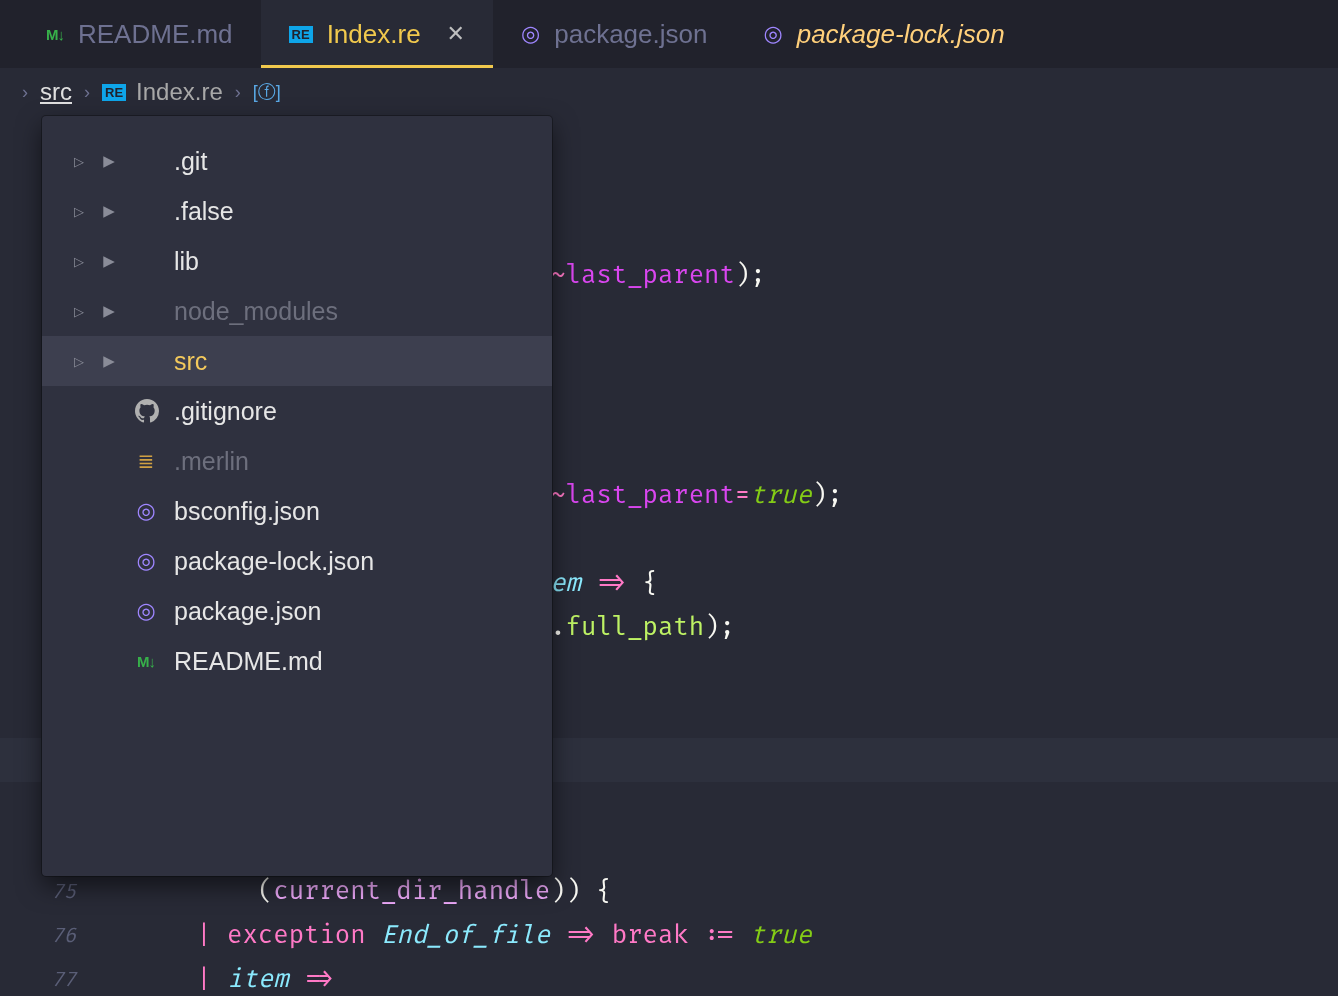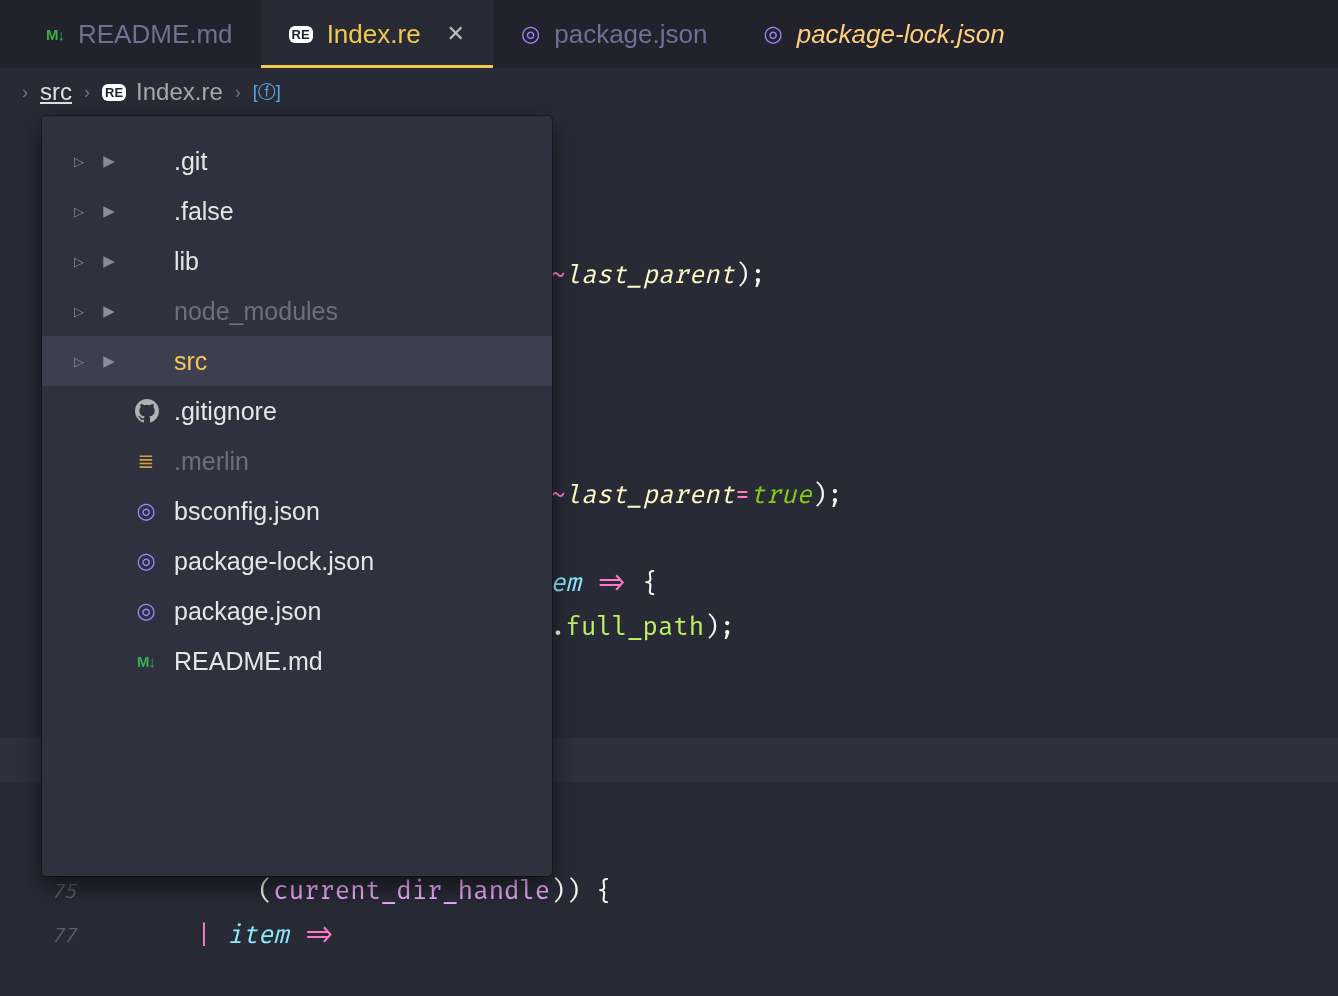--- a/index.html
+++ b/index.html
@@ -91,21 +91,21 @@
     text-align: right;
     padding-right: 28px;
     color: #5a5e77;
     font-style: italic;
     font-size: 20px;
     user-select:none;
   }
   
   .kw   { color:#ff79c6; }
   .fnname{ color:#50fa7b; }
-  .param{ color:#fef9c3; font-style:italic; }
+  .param{ color:#d946ef; }
   .paren{ color:#f8f8f2; }
   .punc { color:#f8f8f2; }
   .var  { color:#f0abfc;text-align:center; }
   .prop { color:#bef264; }
   .type { color:#8be9fd; font-style:italic; }
   .num  { color:#bd93f9; }
   .bool { color:#84cc16; font-style:italic;}
   .mod  { color:#ffd07b; }
   .op   { color:#ff79c6; }
   .comma{ color:#f8f8f2; }
@@ -141,22 +141,22 @@
   .bc-item .chev1.f { visibility:hidden; }
   .bc-item .chev2 {
     color:#8a8c98; font-size:15px; width:18px; text-align:center;
   }
   .bc-item .chev2.f { visibility:hidden; }
   .bc-item .ico {
     width:28px; display:inline-flex; justify-content:center;
   }
   .ico svg { width:24px; height:24px; }
   .md-ico{ font-weight:800;font-size:15px;color:#37b04a; letter-spacing:-1px;}
-  .re-ico{ background:#ffffff;color:#21222c;font-size:13px;font-weight:800;
-           padding:1px 3px;border-radius:6px; }
+  .re-ico{ background:#0ea5e9;color:#21222c;font-size:13px;font-weight:800;
+           padding:1px 3px;border-radius:0; }
   .json-ico{ color:#9f86ff; font-size:22px;}
   .lines-ico{ color:#cfa043; font-size:20px;}
 
   
   .gh { width:22px;height:22px;fill:#b0b0b0; margin-left:2px;}
 
 </style>
 </head>
 <body>
 
@@ -203,20 +203,21 @@
       <div class="codeline"><div class="gutter">66</div><div><span>          </span><span class="fnname">el</span><span class="paren">([</span><span class="var">file_item</span><span class="paren">]</span><span class="comma">, </span><span class="num">0</span><span class="comma">, </span><span class="op">~</span><span class="param">last_parent</span><span class="op">=</span><span class="bool">true</span><span class="paren">)</span><span class="punc">;</span></div></div>
       <div class="codeline"><div class="gutter">67</div><div></div></div>
       <div class="codeline"><div class="gutter">68</div><div><span>          </span><span class="var">ree</span><span> </span><span class="op">=</span><span> </span><span class="param">path</span><span class="punc">: </span><span class="type">file_item</span><span> </span><span class="op">=&gt;</span><span> </span><span class="paren">{</span></div></div>
       <div class="codeline"><div class="gutter">69</div><div><span>          </span><span class="op">=</span><span> </span><span class="mod">Unix</span><span class="punc">.</span><span class="fnname">opendir</span><span class="paren">(</span><span class="var">path</span><span class="punc">.</span><span class="prop">full_path</span><span class="paren">)</span><span class="punc">;</span></div></div>
       <div class="codeline"><div class="gutter">70</div><div></div></div>
       <div class="codeline"><div class="gutter">71</div><div><span>          </span><span class="paren">)</span><span class="punc">;</span></div></div>
       <div class="codeline cur-hi"><div class="gutter">72</div><div></div></div>
       <div class="codeline"><div class="gutter">73</div><div><span>          </span><span class="paren">])</span><span class="punc">;</span></div></div>
       <div class="codeline"><div class="gutter">74</div><div></div></div>
       <div class="codeline"><div class="gutter">75</div><div><span>          </span><span class="paren">(</span><span class="var">current_dir_handle</span><span class="paren">))</span><span> </span><span class="paren">{</span></div></div>
+      <div class="codeline"><div class="gutter">76</div><div><span>      </span><span class="op">| </span><span class="kw">exception</span><span> </span><span class="type">End_of_file</span><span> </span><span class="op">=&gt;</span><span> </span><span class="kw">break</span><span> </span><span class="op">:=</span><span> </span><span class="bool">true</span></div></div>
       <div class="codeline"><div class="gutter">77</div><div><span>      </span><span class="op">| </span><span class="type">item</span><span> </span><span class="op">=&gt;</span></div></div>
     </div>
 </div>
 
 <div class="bc-panel" id="bc-panel">
     <div class="bc-item">
       <span class="chev1">▷</span>
       <span class="chev2">▶</span>
       <span class="ico" style="visibility: hidden;"> </span>
       <span>.git</span>

